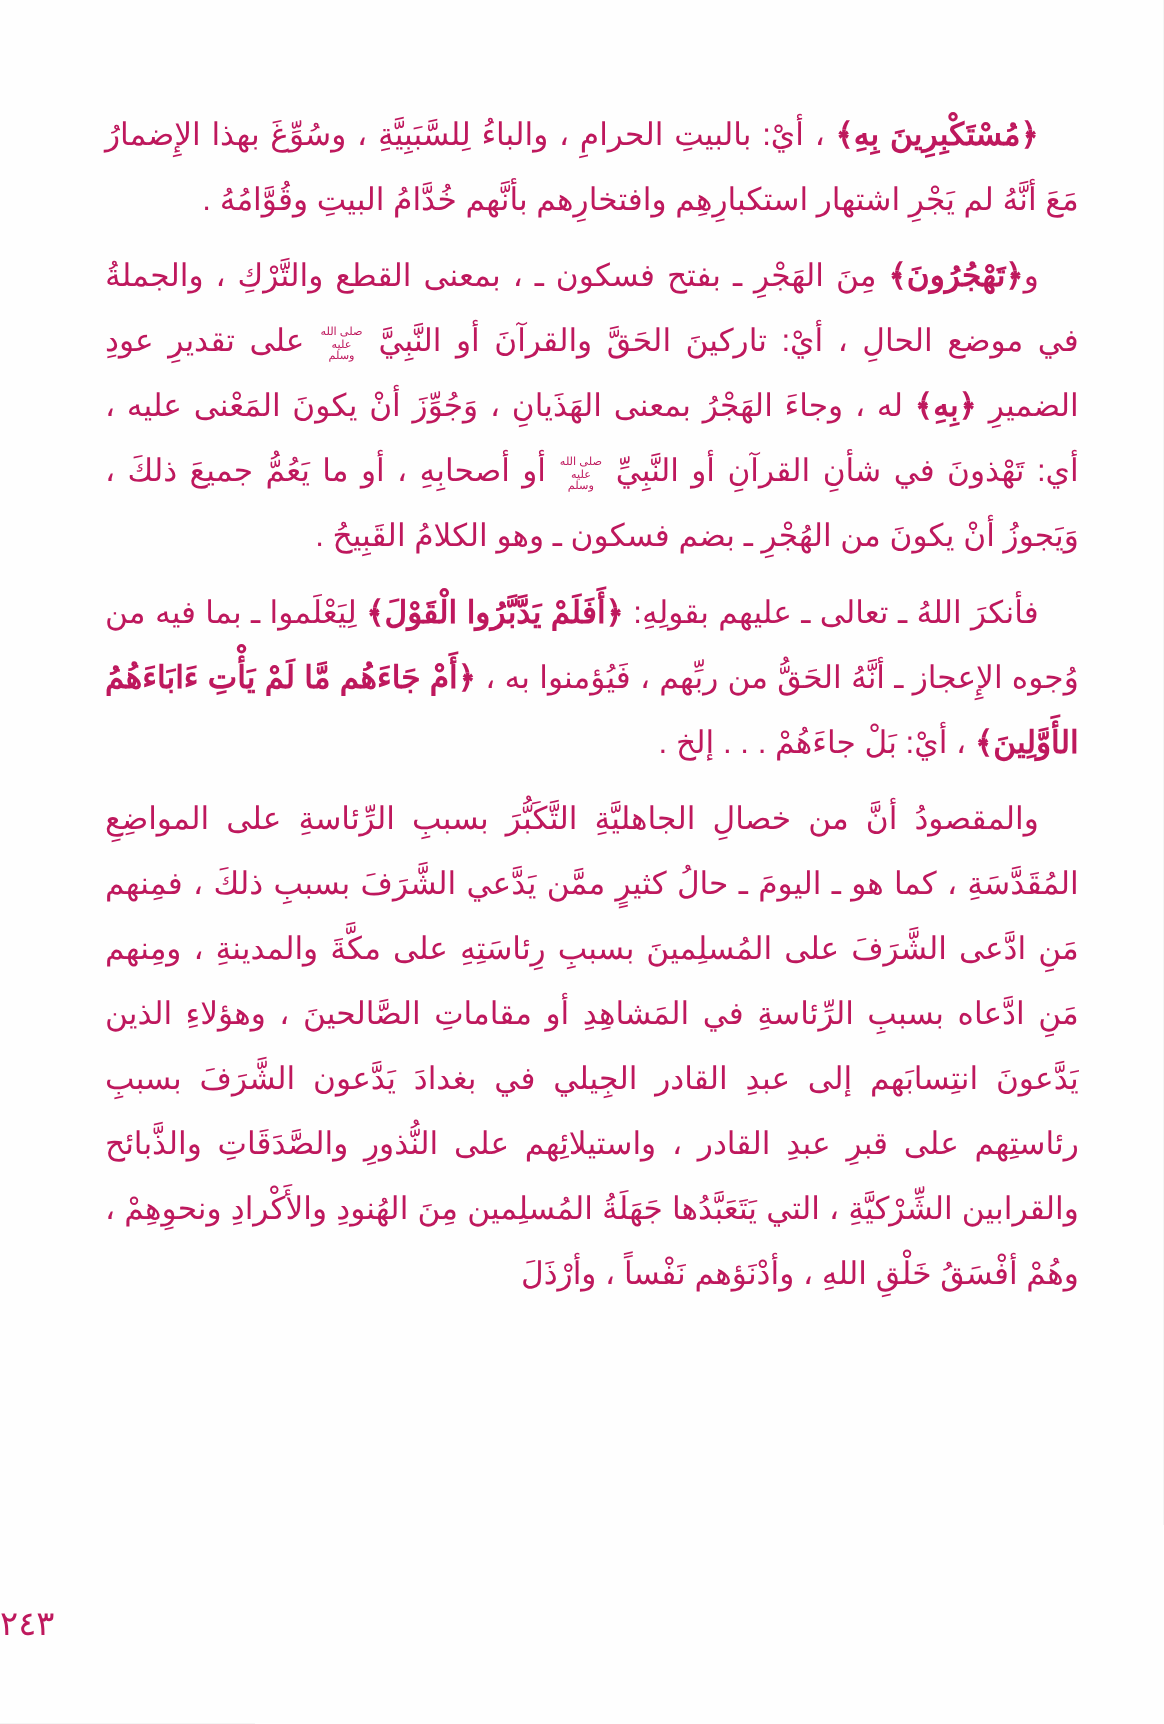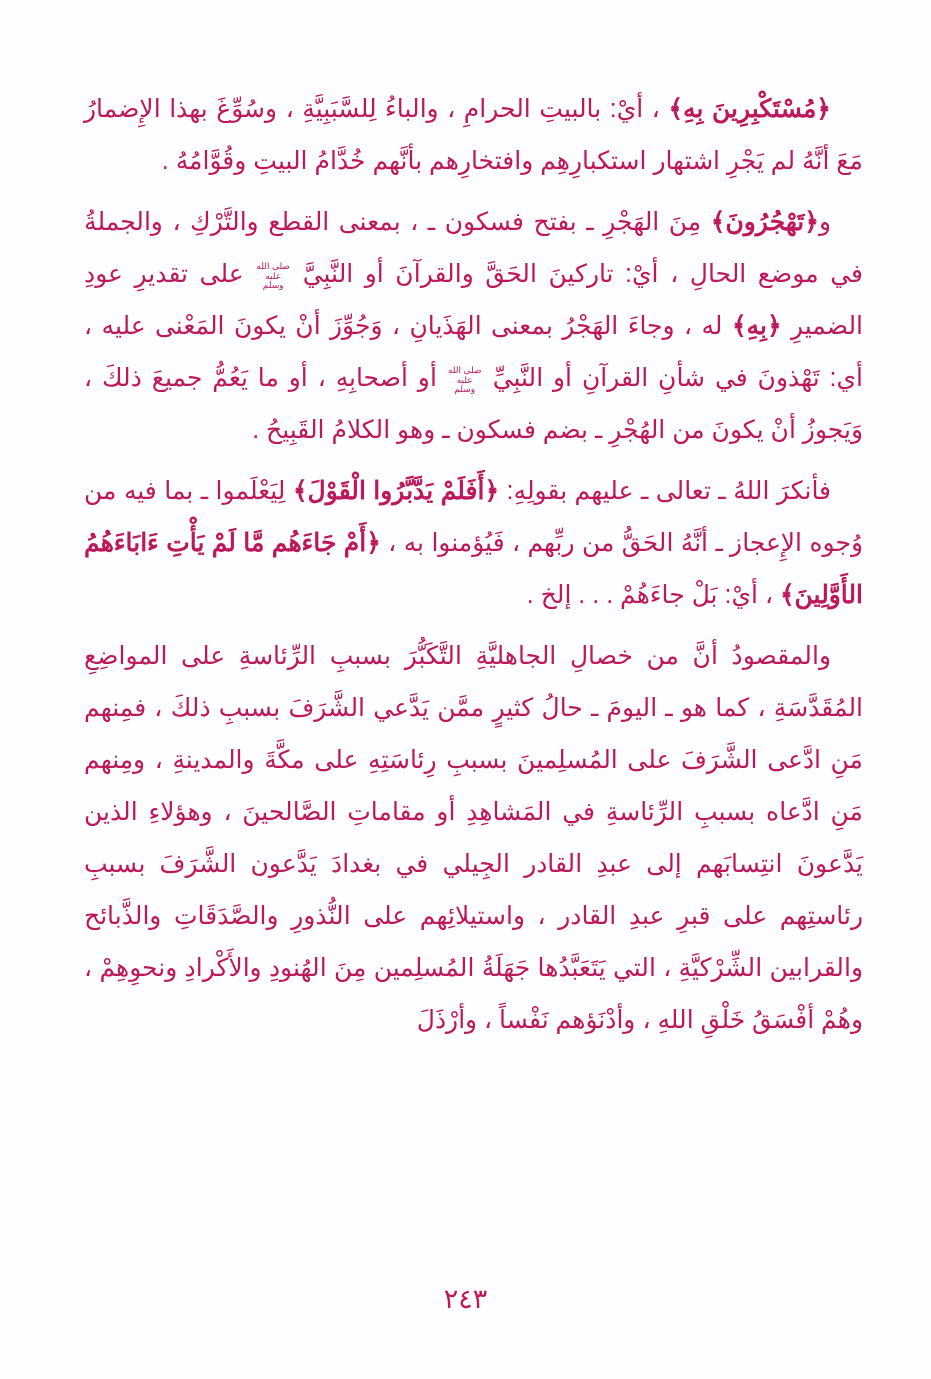--- a/index.html
+++ b/index.html
@@ -50,21 +50,21 @@
     text-align: center;
     vertical-align: -6px;
     white-space: normal;
     text-indent: 0;
   }
   .page-number {
     position: absolute;
     bottom: 64px;
     left: 0;
     right: 0;
-    text-align: center;
+    text-align: left;
     font-size: 27px;
     letter-spacing: 2px;
   }
 </style>
 </head>
 <body>
 
 <div class="page">
   <div class="text-block" id="paragraphs">
       <p class="para"><span class="seg-quran">﴿مُسْتَكْبِرِينَ بِهِ﴾</span><span class="seg-text"> ، أيْ: بالبيتِ الحرامِ ، والباءُ لِلسَّبَبِيَّةِ ، وسُوِّغَ بهذا الإِضمارُ مَعَ أنَّهُ لم يَجْرِ اشتهار استكبارِهِم وافتخارِهم بأنَّهم خُدَّامُ البيتِ وقُوَّامُهُ .</span></p>

